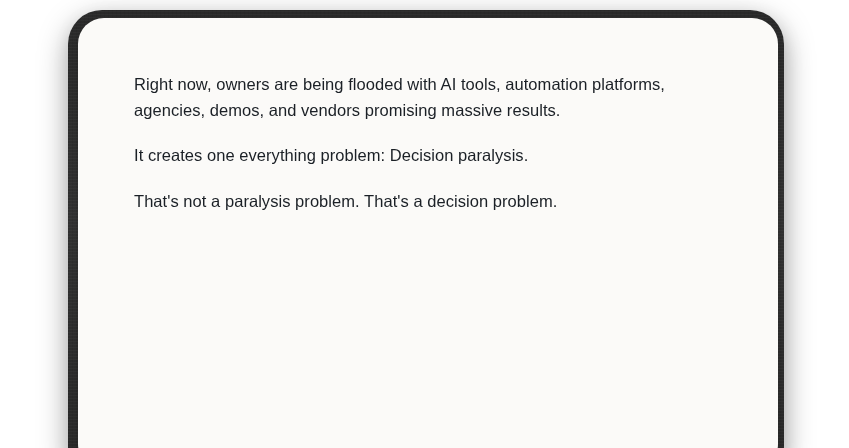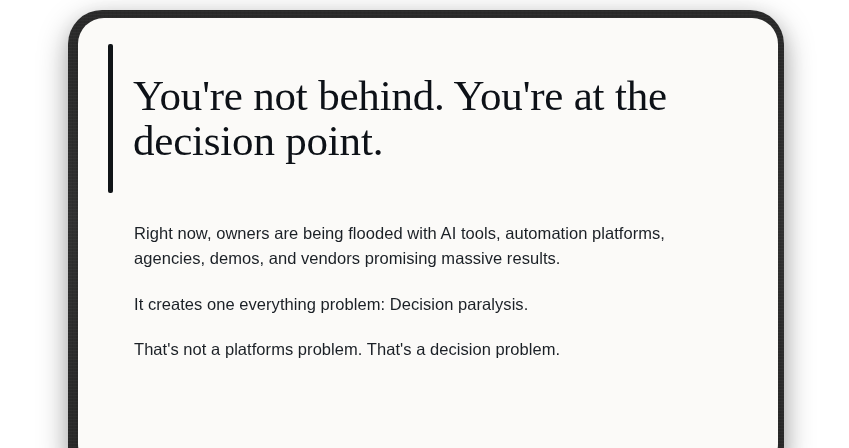--- a/index.html
+++ b/index.html
@@ -109,26 +109,25 @@
 
 <div class="stage">
 
   <div class="frame"></div>
 
   <div class="card">
     <div class="card-inner">
 
       <div class="heading-row">
         <div class="accent-bar"></div>
-        <h1 class="heading">You're not behind. You're at the decision point.</h1>
       </div>
 
       <div class="body-col">
         <p class="para">Right now, owners are being flooded with AI tools, automation platforms, agencies, demos, and vendors promising massive results.</p>
         <p class="para">It creates one everything problem: Decision paralysis.</p>
-        <p class="para">That's not a platforms problem. That's a decision problem.</p>
+        <p class="para">That's not a paralysis problem. That's a decision problem.</p>
 
       </div>
 
     </div>
   </div>
 
 </div>
 
 </body></html>

